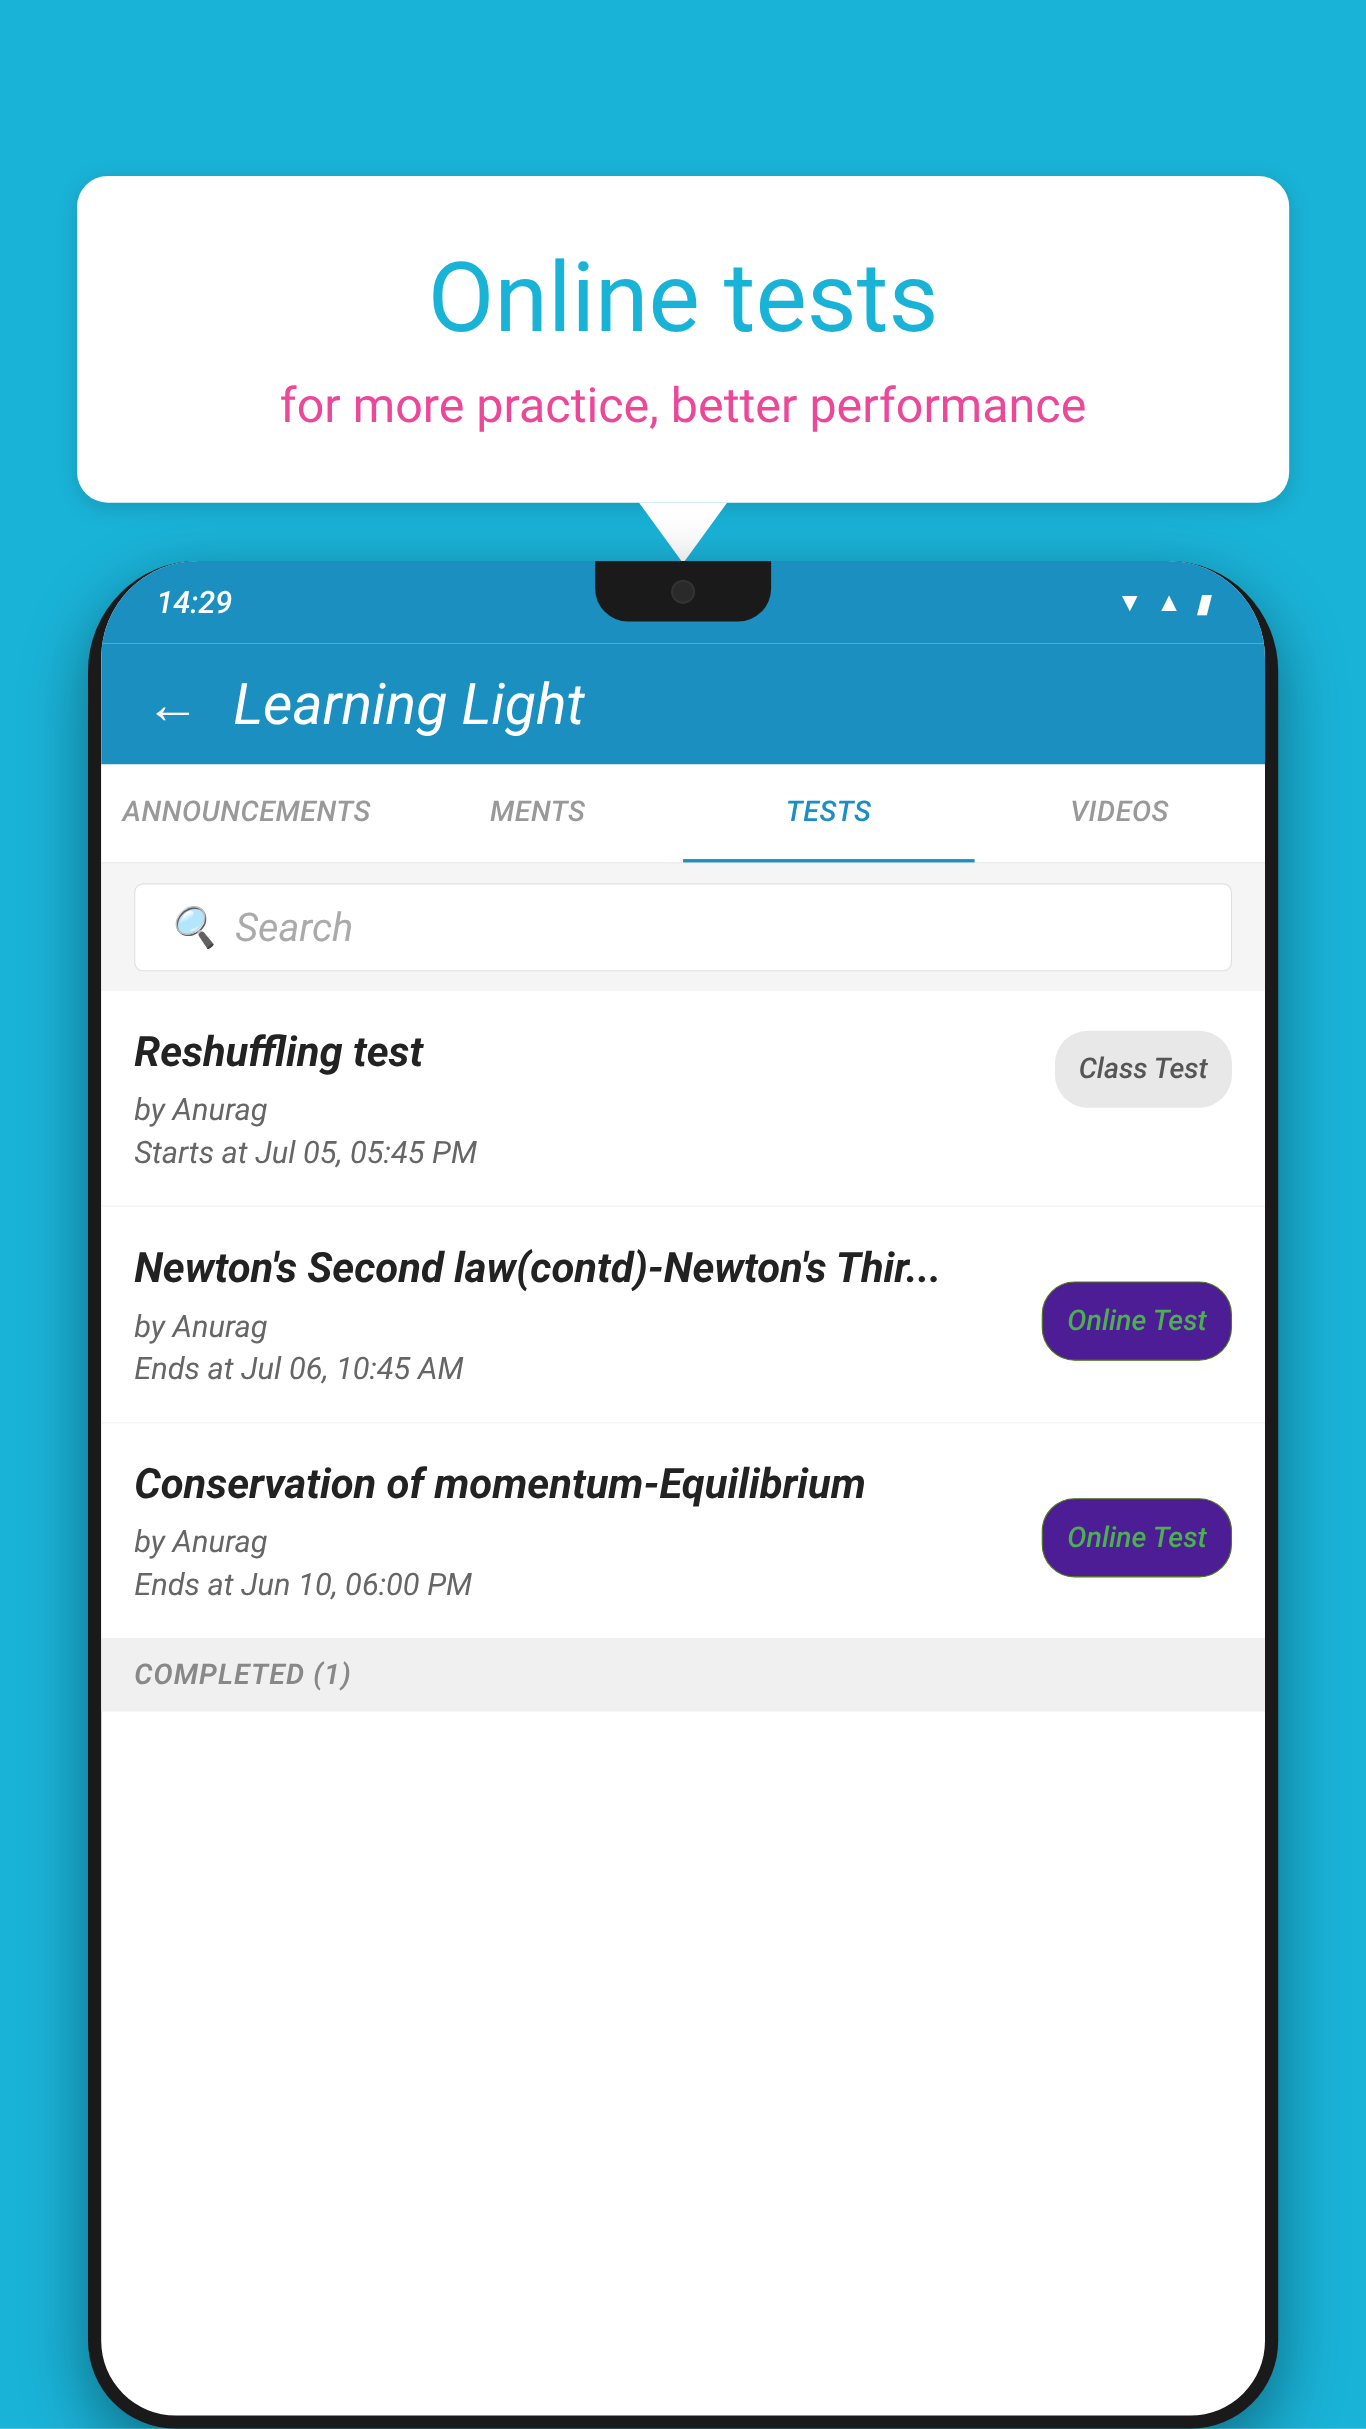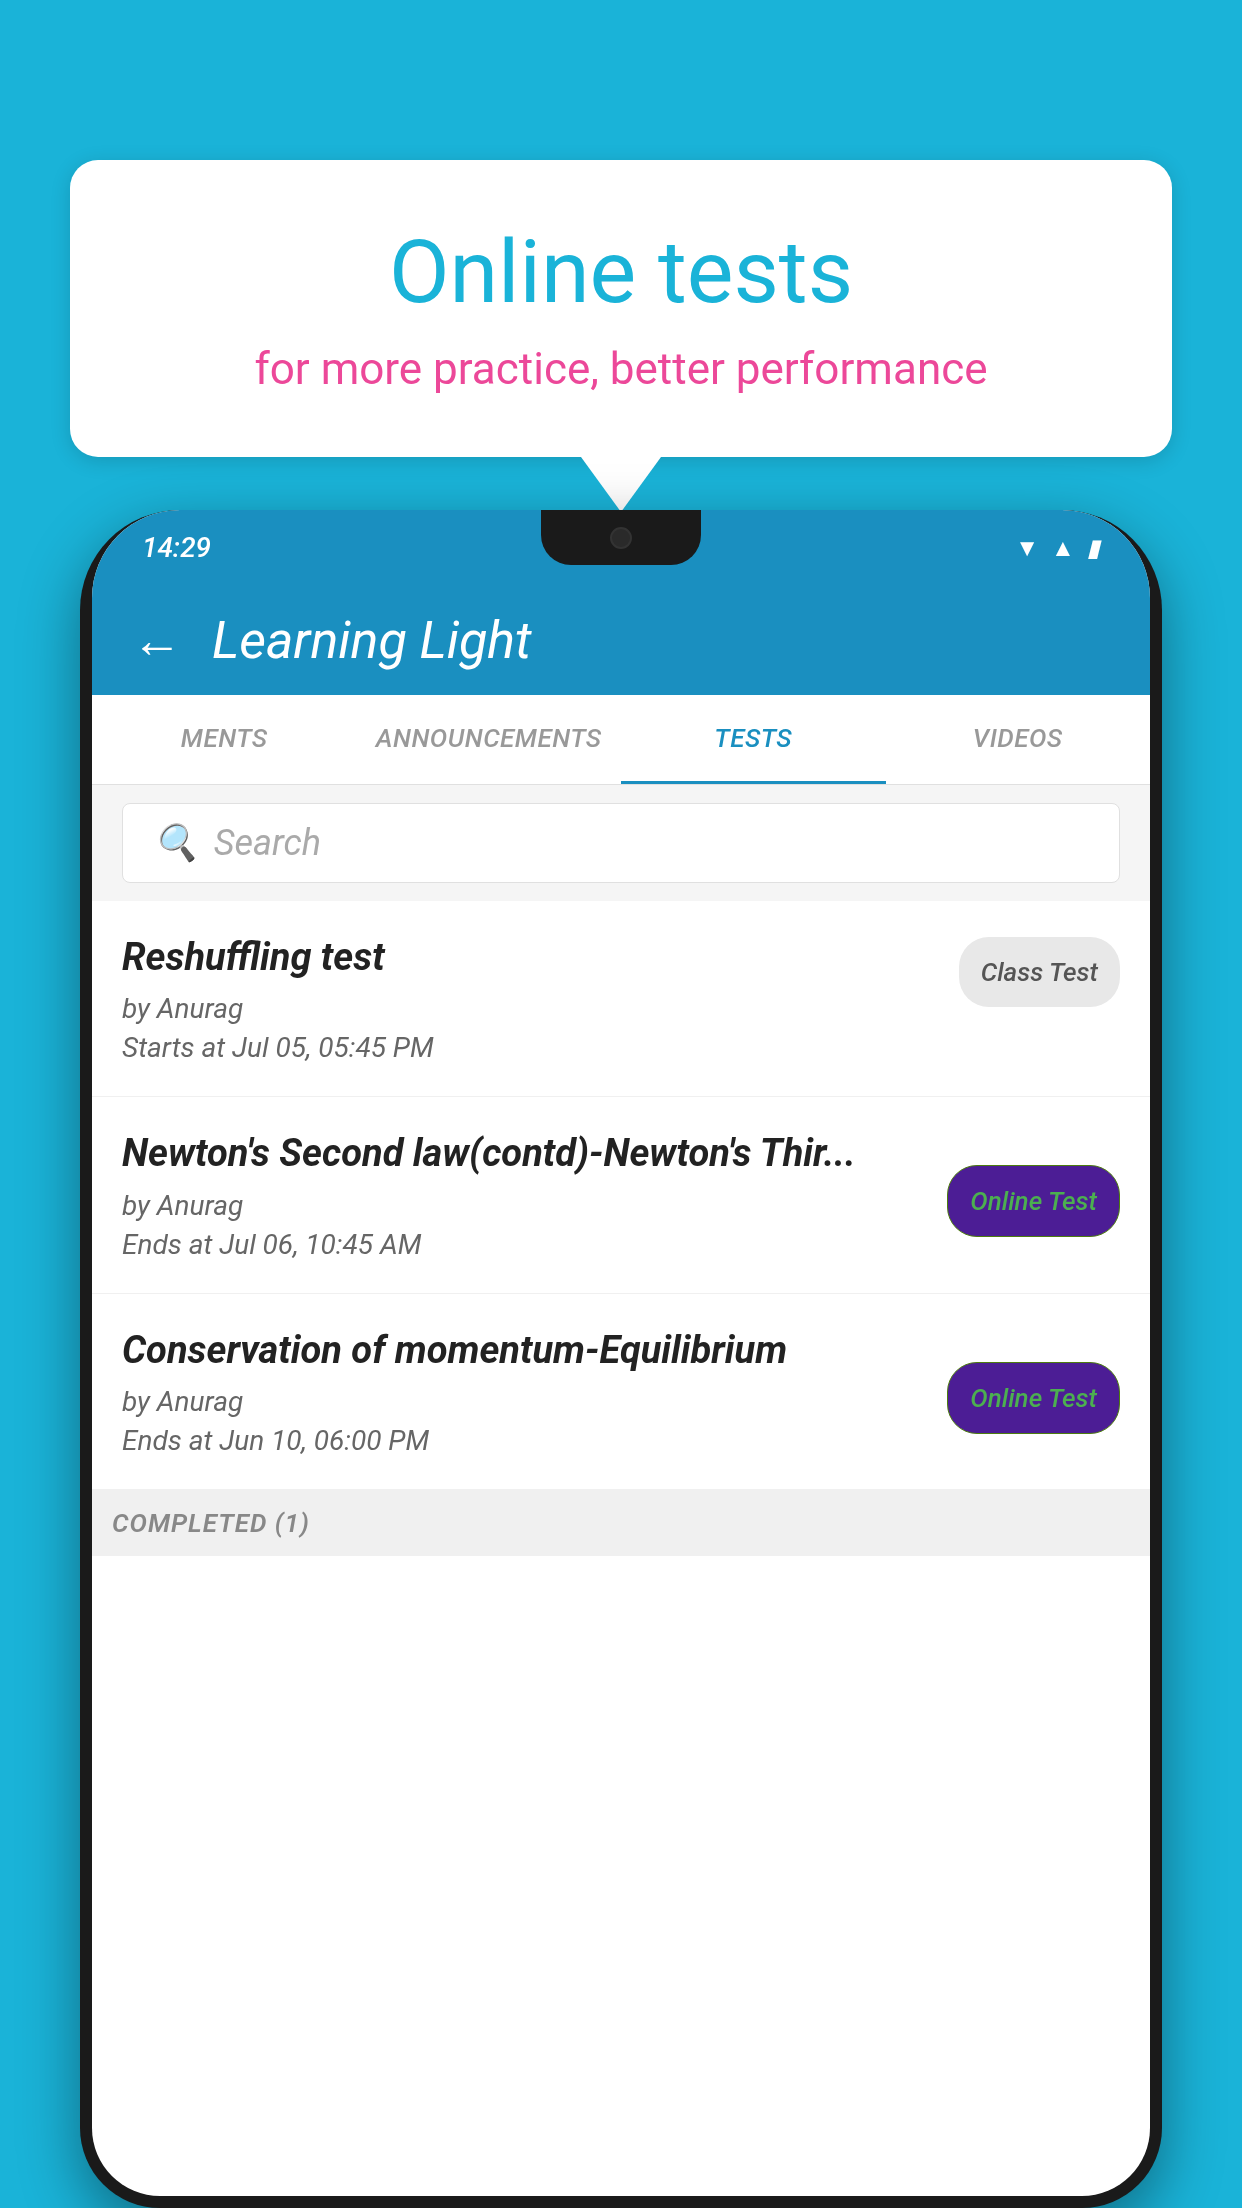--- a/index.html
+++ b/index.html
@@ -257,21 +257,21 @@
     .badge-online {
       background: #4c1d95;
       color: #4caf50;
       border: 1px solid #4d7c0f;
       margin-top: 36px;
     }
 
     
     .completed-section {
       background: #f0f0f0;
-      padding: 18px 20px;
+      padding: 18px 30px;
       font-size: 26px;
       color: #888;
       font-weight: 600;
       letter-spacing: 1px;
     }
 
     
     .phone-screen {
       background: #fff;
       position: absolute;
@@ -317,24 +317,24 @@
         </div>
       </div>
 
       <div class="app-header">
         <span class="back-arrow">←</span>
         <span class="app-title">Learning Light</span>
       </div>
 
       <div class="tabs-container">
         <div class="tab">
+          <span>ANNOUNCEMENTS</span>
+        </div>
+        <div class="tab">
           <span>MENTS</span>
-        </div>
-        <div class="tab">
-          <span>ANNOUNCEMENTS</span>
         </div>
         <div class="tab active">
           <span>TESTS</span>
         </div>
         <div class="tab">
           <span>VIDEOS</span>
         </div>
       </div>
 
       <div class="search-container">

